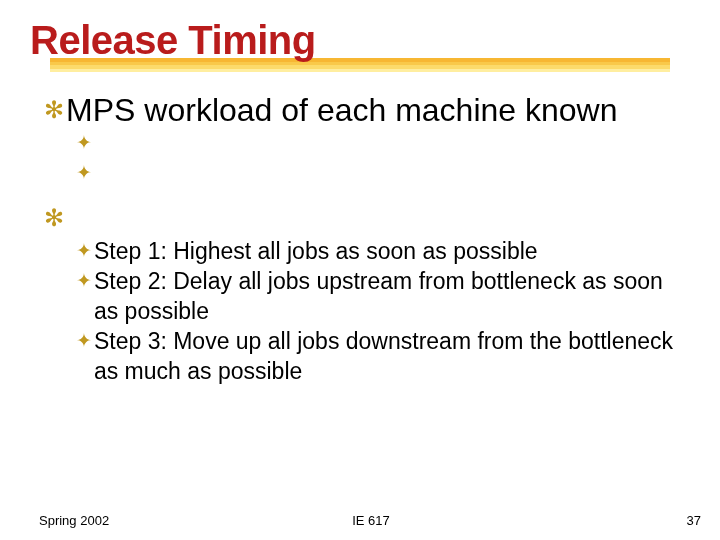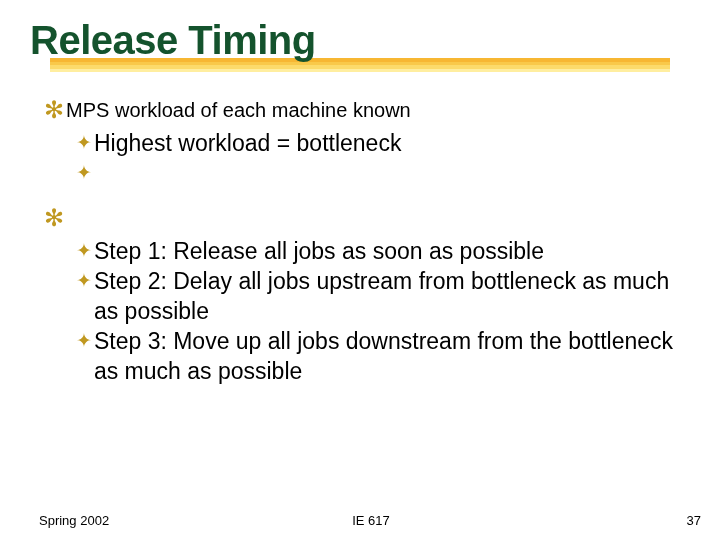--- a/index.html
+++ b/index.html
@@ -18,21 +18,21 @@
     display: flex;
     flex-direction: column;
   }
   .title-wrap {
     position: relative;
     margin-bottom: 28px;
   }
   .title {
     font-size: 40px;
     font-weight: 900;
-    color: #14532d;
+    color: #b91c1c;
     letter-spacing: -0.5px;
     line-height: 1.1;
   }
   .title-underline {
     position: absolute;
     left: 20px;
     bottom: -10px;
     width: 620px;
     height: 14px;
     background: linear-gradient(to bottom,
@@ -53,21 +53,21 @@
     align-items: flex-start;
   }
   .l1 .bullet {
     color: #c09820;
     font-size: 24px;
     line-height: 32px;
     margin-right: 2px;
     font-family: "Arial", sans-serif;
   }
   .l1 .text {
-    font-size: 20px;
+    font-size: 32px;
     color: #000;
     line-height: 32px;
   }
   .l2-group {
     margin-left: 32px;
     margin-top: 2px;
     margin-bottom: 14px;
   }
   .l2 {
     display: flex;
@@ -119,38 +119,37 @@
 
   <div class="content">
 
     <div class="l1">
       <span class="bullet">✻</span>
       <span class="text">MPS workload of each machine known</span>
     </div>
     <div class="l2-group">
       <div class="l2">
         <span class="bullet">✦</span>
-        <span class="text">Highest workload = bottleneck</span>
       </div>
       <div class="l2">
         <span class="bullet">✦</span>
       </div>
     </div>
 
     <div class="l1">
       <span class="bullet">✻</span>
     </div>
     <div class="l2-group">
       <div class="l2">
         <span class="bullet">✦</span>
-        <span class="text">Step 1: Release all jobs as soon as possible</span>
+        <span class="text">Step 1: Highest all jobs as soon as possible</span>
       </div>
       <div class="l2">
         <span class="bullet">✦</span>
-        <span class="text">Step 2: Delay all jobs upstream from bottleneck as much as possible</span>
+        <span class="text">Step 2: Delay all jobs upstream from bottleneck as soon as possible</span>
       </div>
       <div class="l2">
         <span class="bullet">✦</span>
         <span class="text">Step 3: Move up all jobs downstream from the bottleneck as much as possible</span>
       </div>
     </div>
 
   </div>
 
   <div class="footer">

